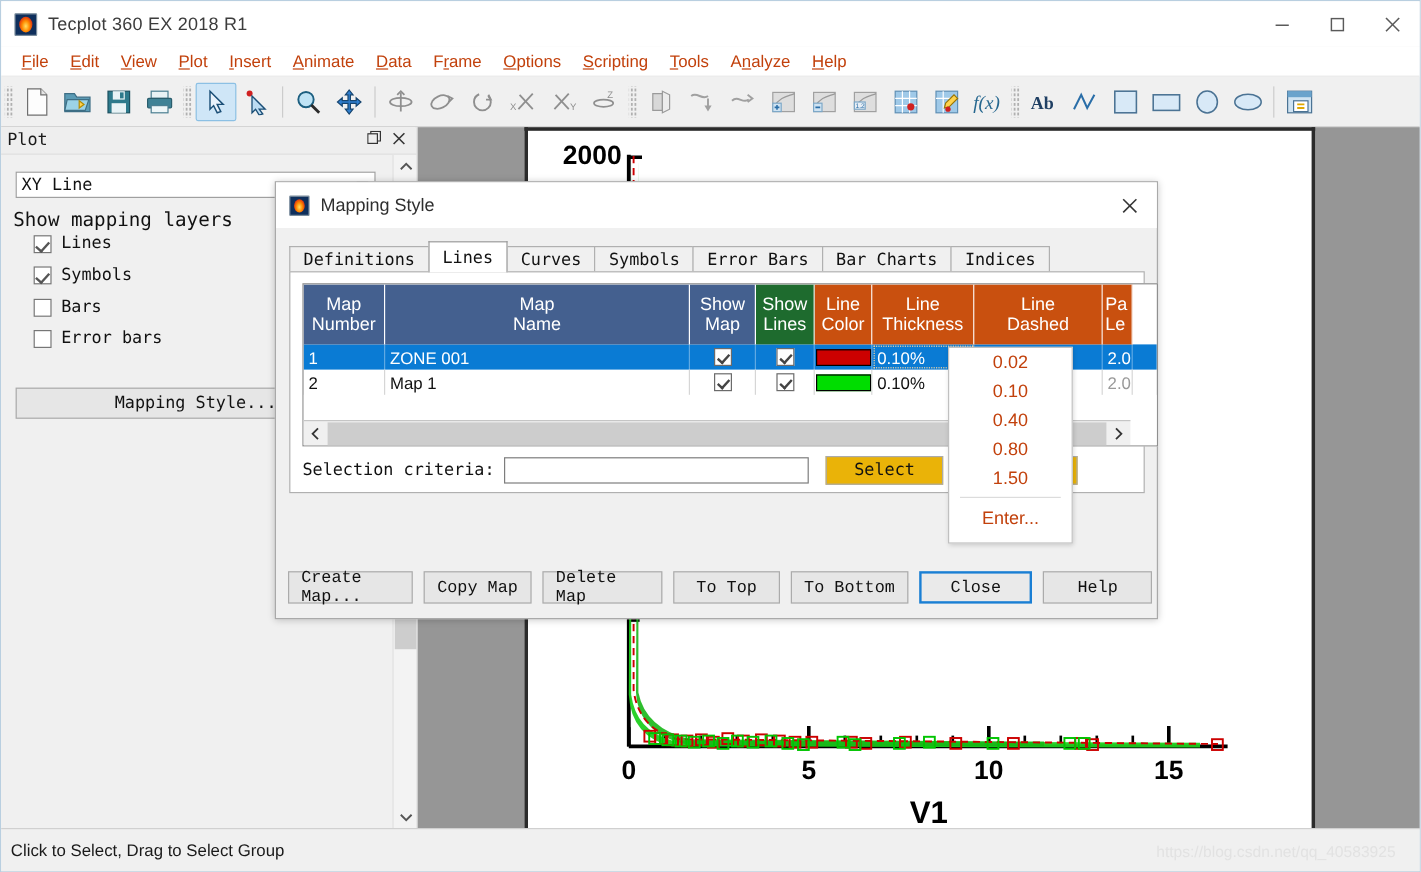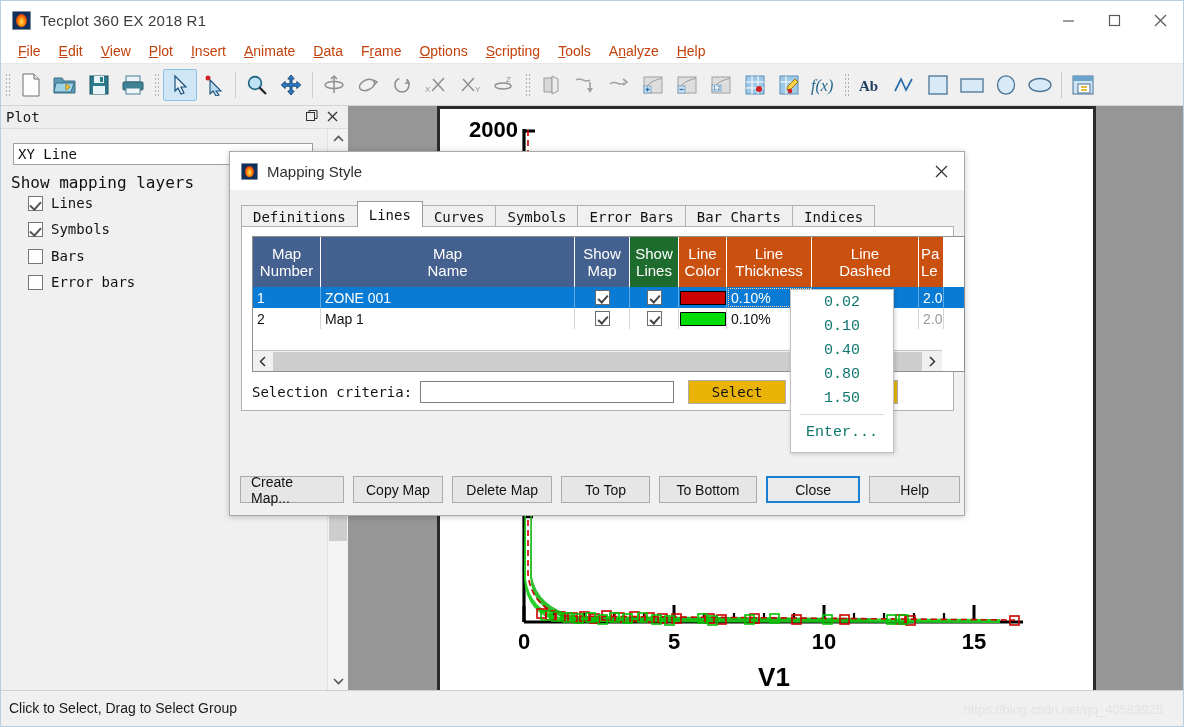--- a/index.html
+++ b/index.html
@@ -269,35 +269,35 @@
     background: #eab308; border: 1px solid #ababab;
     display: flex; align-items: center; justify-content: center;
     font-family: "DejaVu Sans Mono", monospace; font-size: 14px; color: #111;
   }
 
   
   .dlg-buttons { position: absolute; left: 239px; top: 475px; width: 720px; height: 28px; display: flex; gap: 9px; }
   .dbtn {
     height: 27px; background: #e6e6e6; border: 1px solid #ababab;
     display: flex; align-items: center; justify-content: center;
-    font-family: Liberation Sans, sans-serif; font-size: 14px; color: #111;
+    font-family: Liberation Mono, monospace; font-size: 14px; color: #111;
     padding: 0 10px;
   }
   .dbtn.default { border: 2px solid #1a7fd4; background: #eaeaea; }
 
   
   .popup {
     position: absolute; left: 789px; top: 288px; width: 104px; height: 164px;
     background: #ffffff; border: 1px solid #c0c0c0;
     box-shadow: 1px 1px 4px rgba(0,0,0,.18);
     z-index: 30;
   }
   .popup-item {
     height: 24px; display: flex; align-items: center; justify-content: center;
-    font-size: 15px; color: #0f766e; font-family: Liberation Mono, monospace;
+    font-size: 15px; color: #c2410c;
   }
   .popup-sep { height: 1px; background: #dcdcdc; margin: 4px 9px; }
   .popup-item.enter { height: 26px; }
 </style>
 </head>
 <body>
 
 <div class="app">
 
   <div class="titlebar">
@@ -590,20 +590,21 @@
       </div>
       <div class="chkrow" style="top:119px">
         <div class="chkbox"></div>
         <div class="chklbl">Bars</div>
       </div>
       <div class="chkrow" style="top:145px">
         <div class="chkbox"></div>
         <div class="chklbl">Error bars</div>
       </div>
 
+      <div class="btn-mapping">Mapping Style...</div>
     </div>
 
     <div class="pp-scroll">
       <div class="sb-arrow up">
         <svg width="11" height="8" viewBox="0 0 11 8">
             <path d="M1 6l4.5-4.5L10 6" fill="none" stroke="#555" stroke-width="1.6"></path>
           </svg>
       </div>
       <div class="sb-thumb"></div>
       <div class="sb-arrow down">

